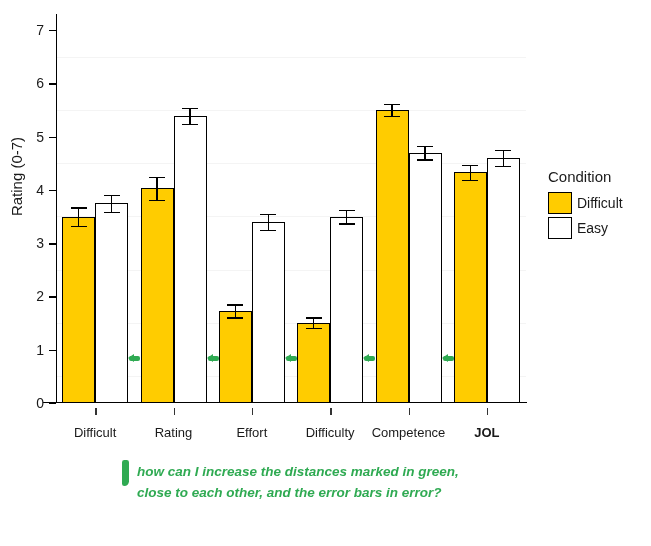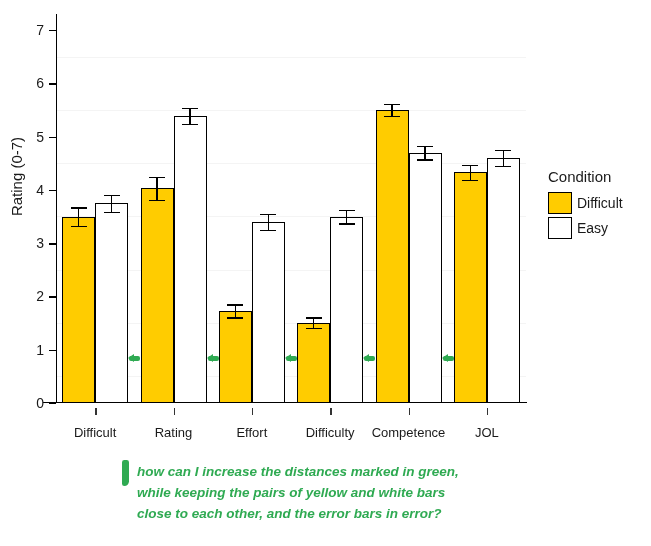--- a/index.html
+++ b/index.html
@@ -301,21 +301,20 @@
           <div class="legend-swatch easy"></div>
           <div class="legend-label">Easy</div>
         </div>
       </div>
   </div>
 
   <div id="annotation">
     <div id="annotation-bar"></div>
     <div id="annotation-text">
         <div>how can I increase the distances marked in green,</div>
-        <div>while keeping the pairs of yellow and white bars</div>
         <div>close to each other, and the error bars in error?</div>
       </div>
   </div>
 
 <div class="y-tick-mark" style="top: 403px;"></div>
     <div class="y-tick-label" style="top: 396px;">0</div>
     <div class="y-tick-mark" style="top: 349.712px;"></div>
     <div class="y-tick-label" style="top: 342.712px;">1</div>
     <div class="y-tick-mark" style="top: 296.425px;"></div>
     <div class="y-tick-label" style="top: 289.425px;">2</div>
@@ -333,14 +332,14 @@
     <div class="x-tick-label" style="left: 95.1667px;">Difficult</div>
     <div class="x-tick-mark" style="left: 173.5px;"></div>
     <div class="x-tick-label" style="left: 173.5px;">Rating</div>
     <div class="x-tick-mark" style="left: 251.833px;"></div>
     <div class="x-tick-label" style="left: 251.833px;">Effort</div>
     <div class="x-tick-mark" style="left: 330.167px;"></div>
     <div class="x-tick-label" style="left: 330.167px;">Difficulty</div>
     <div class="x-tick-mark" style="left: 408.5px;"></div>
     <div class="x-tick-label" style="left: 408.5px;">Competence</div>
     <div class="x-tick-mark" style="left: 486.833px;"></div>
-    <div class="x-tick-label" style="left: 486.833px;">JOL</div>
+    <div class="x-tick-label" style="left: 486.833px; font-weight: bold;">JOL</div>
   </div>
 
 </body></html>

